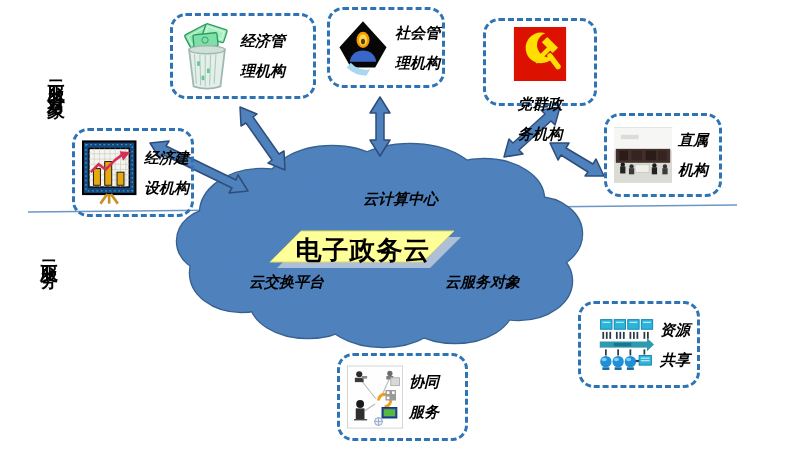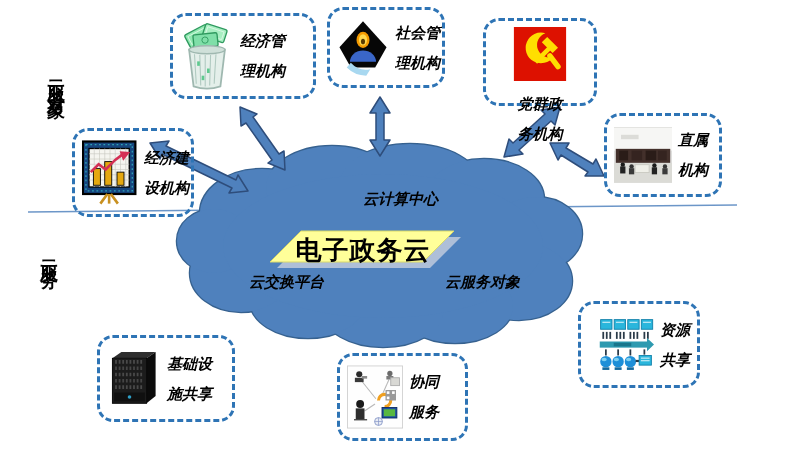--- a/index.html
+++ b/index.html
@@ -189,38 +189,20 @@
         <rect x="43" y="45" width="6" height="8" fill="#222"></rect>
       <circle cx="58" cy="44" r="2.5" fill="#333"></circle>
         <rect x="55" y="46" width="6" height="7" fill="#3A3A3A"></rect>
     </svg>
     <div class="node-label">
       <div>直属</div>
       <div>机构</div>
     </div>
   </div>
 
-  <div class="node-box" style="left:97px; top:335px; width:138px; height:87px;">
-    <svg class="node-icon" width="54" height="62" viewBox="0 0 60 66">
-      <polygon points="6,10 44,10 54,3 16,3" fill="#2E2E2E"></polygon>
-      <polygon points="44,10 54,3 54,52 44,60" fill="#0B0B0B"></polygon>
-      <rect x="6" y="10" width="38" height="50" fill="#1C1C1C" stroke="#000"></rect>
-      <line x1="9" y1="14" x2="41" y2="14" stroke="#4A4A4A" stroke-width="4" stroke-dasharray="2 2"></line>
-      <line x1="9" y1="21" x2="41" y2="21" stroke="#454545" stroke-width="4" stroke-dasharray="2 2"></line>
-      <line x1="9" y1="28" x2="41" y2="28" stroke="#4A4A4A" stroke-width="4" stroke-dasharray="2 2"></line>
-      <line x1="9" y1="35" x2="41" y2="35" stroke="#454545" stroke-width="4" stroke-dasharray="2 2"></line>
-      <line x1="9" y1="42" x2="41" y2="42" stroke="#4A4A4A" stroke-width="4" stroke-dasharray="2 2"></line>
-      <rect x="8" y="48" width="34" height="10" fill="#101010"></rect>
-      <circle cx="25" cy="53" r="2" fill="#2FA0C8"></circle>
-    </svg>
-    <div class="node-label">
-      <div>基础设</div>
-      <div>施共享</div>
-    </div>
-  </div>
 
   <div class="node-box" style="left:337px; top:353px; width:131px; height:88px;">
     <svg class="node-icon" width="56" height="70" viewBox="0 0 64 72">
       <rect x="0.5" y="0.5" width="63" height="71" fill="#FEFEFE" stroke="#CFCFCF"></rect>
       <line x1="17" y1="18" x2="33" y2="38" stroke="#B8B8B8" stroke-width="1.2"></line>
       <line x1="48" y1="16" x2="40" y2="34" stroke="#B8B8B8" stroke-width="1.2"></line>
       <line x1="20" y1="52" x2="32" y2="44" stroke="#B8B8B8" stroke-width="1.2"></line>
       <circle cx="14" cy="10" r="3.5" fill="#2A2A2A"></circle>
         <rect x="9" y="14" width="10" height="5" fill="#3A3A3A"></rect>
         <rect x="17" y="12" width="6" height="3" fill="#8A8A8A"></rect>

